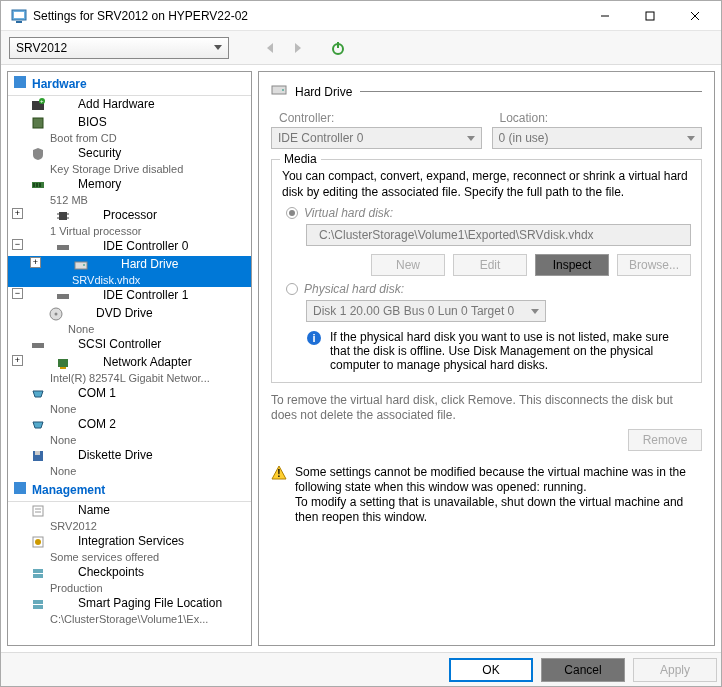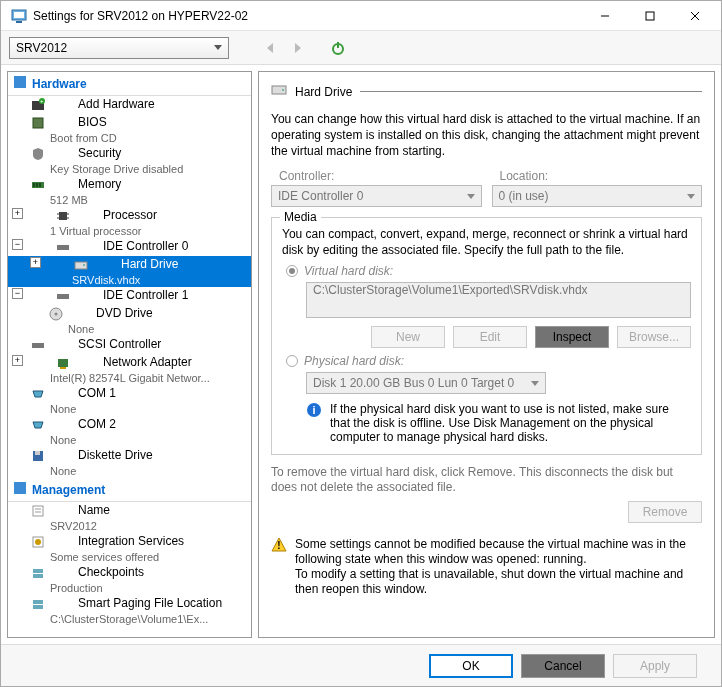--- a/index.html
+++ b/index.html
@@ -37,30 +37,30 @@
 .field-row { display: flex; gap: 10px; margin-bottom: 2px; }
 .field-col { flex: 1; }
 .field-label { font-size: 12px; color: #888; margin-bottom: 2px; margin-left: 8px; }
 .combo { height: 22px; border: 1px solid #bbb; background: #efefef; display: flex; align-items: center; padding: 0 6px; color: #777; position: relative; }
 .combo::after { content: ""; position: absolute; right: 6px; border-left: 4px solid transparent; border-right: 4px solid transparent; border-top: 5px solid #888; }
 .groupbox { border: 1px solid #ccc; margin-top: 10px; padding: 8px 10px 10px; position: relative; }
 .groupbox-title { position: absolute; top: -8px; left: 8px; background: #fff; padding: 0 4px; font-size: 12px; }
 .radio-row { display: flex; align-items: center; gap: 6px; margin: 6px 0 4px 4px; color: #888; font-style: italic; }
 .radio { width: 12px; height: 12px; border: 1px solid #aaa; border-radius: 50%; display: inline-flex; align-items: center; justify-content: center; }
 .radio.checked::after { content: ""; width: 6px; height: 6px; background: #888; border-radius: 50%; }
-.path-input { margin-left: 24px; height: 36px; border: 1px solid #bbb; background: #efefef; display: flex; align-items: flex-start; padding: 0 6px; color: #777; font-size: 12px; }
+.path-input { margin-left: 24px; height: 22px; border: 1px solid #bbb; background: #efefef; display: flex; align-items: center; padding: 0 12px; color: #777; font-size: 12px; }
 .btn-row { display: flex; gap: 8px; justify-content: flex-end; margin: 8px 0 4px 24px; }
 .btn { min-width: 74px; height: 22px; border: 1px solid #999; background: #737373; display: flex; align-items: center; justify-content: center; font-size: 12px; cursor: pointer; }
 .btn.disabled { color: #aaa; border-color: #ccc; background: #f5f5f5; cursor: default; }
 .info-row { display: flex; gap: 8px; margin: 8px 0 0 24px; font-size: 12px; }
 .info-icon { width: 16px; height: 16px; flex-shrink: 0; }
 .remove-text { color: #737373; font-size: 12px; margin-top: 10px; line-height: 15px; }
 .remove-row { display: flex; justify-content: flex-end; margin-top: 6px; }
 .warn-row { display: flex; gap: 8px; margin-top: 14px; font-size: 12px; line-height: 15px; }
-.footer { height: 42px; display: flex; align-items: center; justify-content: flex-end; gap: 8px; padding: 0 24px; border-top: 1px solid #ddd; background: #f7f7f7; }
+.footer { height: 34px; display: flex; align-items: center; justify-content: flex-end; gap: 8px; padding: 0 4px; border-top: 1px solid #ddd; background: #f7f7f7; }
 .footer .btn { min-width: 84px; height: 24px; }
 .footer .btn.primary { border: 2px solid #0078d7; background: #fff; }
 </style>
 </head>
 <body>
 
 <div class="window">
 
   <div class="titlebar">
     <span class="titlebar-icon">
@@ -369,21 +369,20 @@
 
     <div class="content-panel">
       <div class="section-head">
         <span><svg width="16" height="16">
               <rect x="1" y="4" width="14" height="8" fill="#ddd" stroke="#888"></rect>
               <circle cx="12" cy="8" r="1" fill="#5a9"></circle>
             </svg></span>
         <span class="t">Hard Drive</span>
         <hr>
       </div>
-      <div class="desc">You can change how this virtual hard disk is attached to the virtual machine. If an operating system is installed on this disk, changing the attachment might prevent the virtual machine from starting.</div>
 
       <div class="field-row">
         <div class="field-col">
           <div class="field-label">Controller:</div>
           <div class="combo">
               <span>IDE Controller 0</span>
             </div>
         </div>
         <div class="field-col">
           <div class="field-label">Location:</div>

